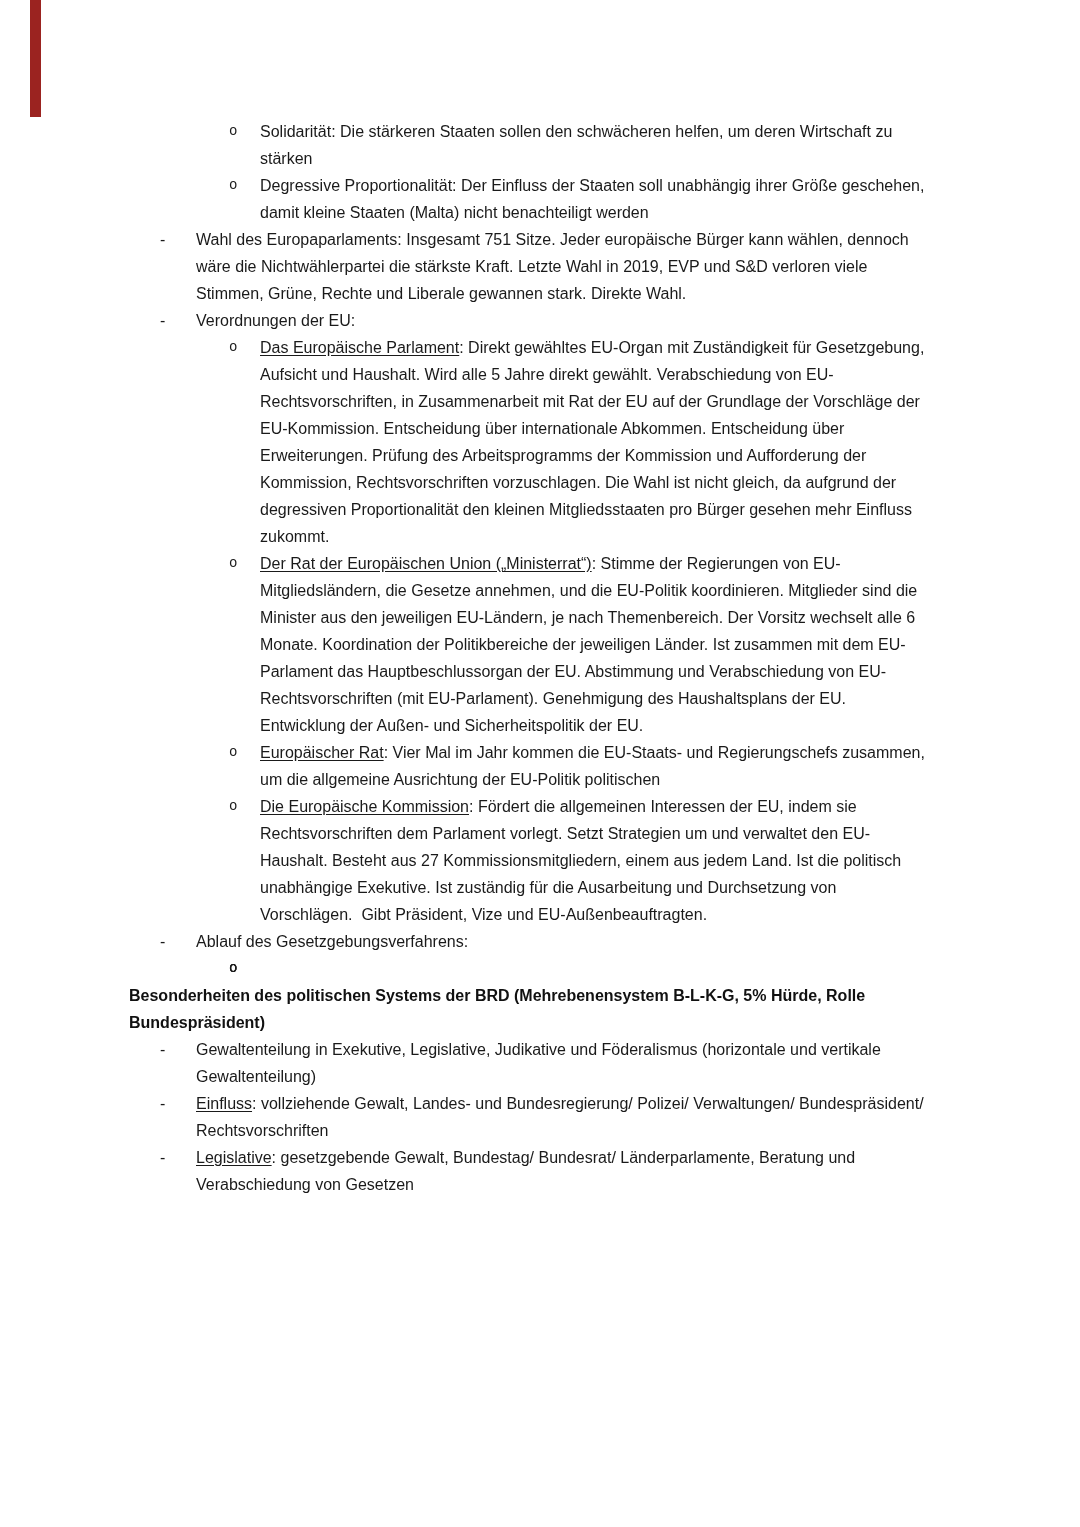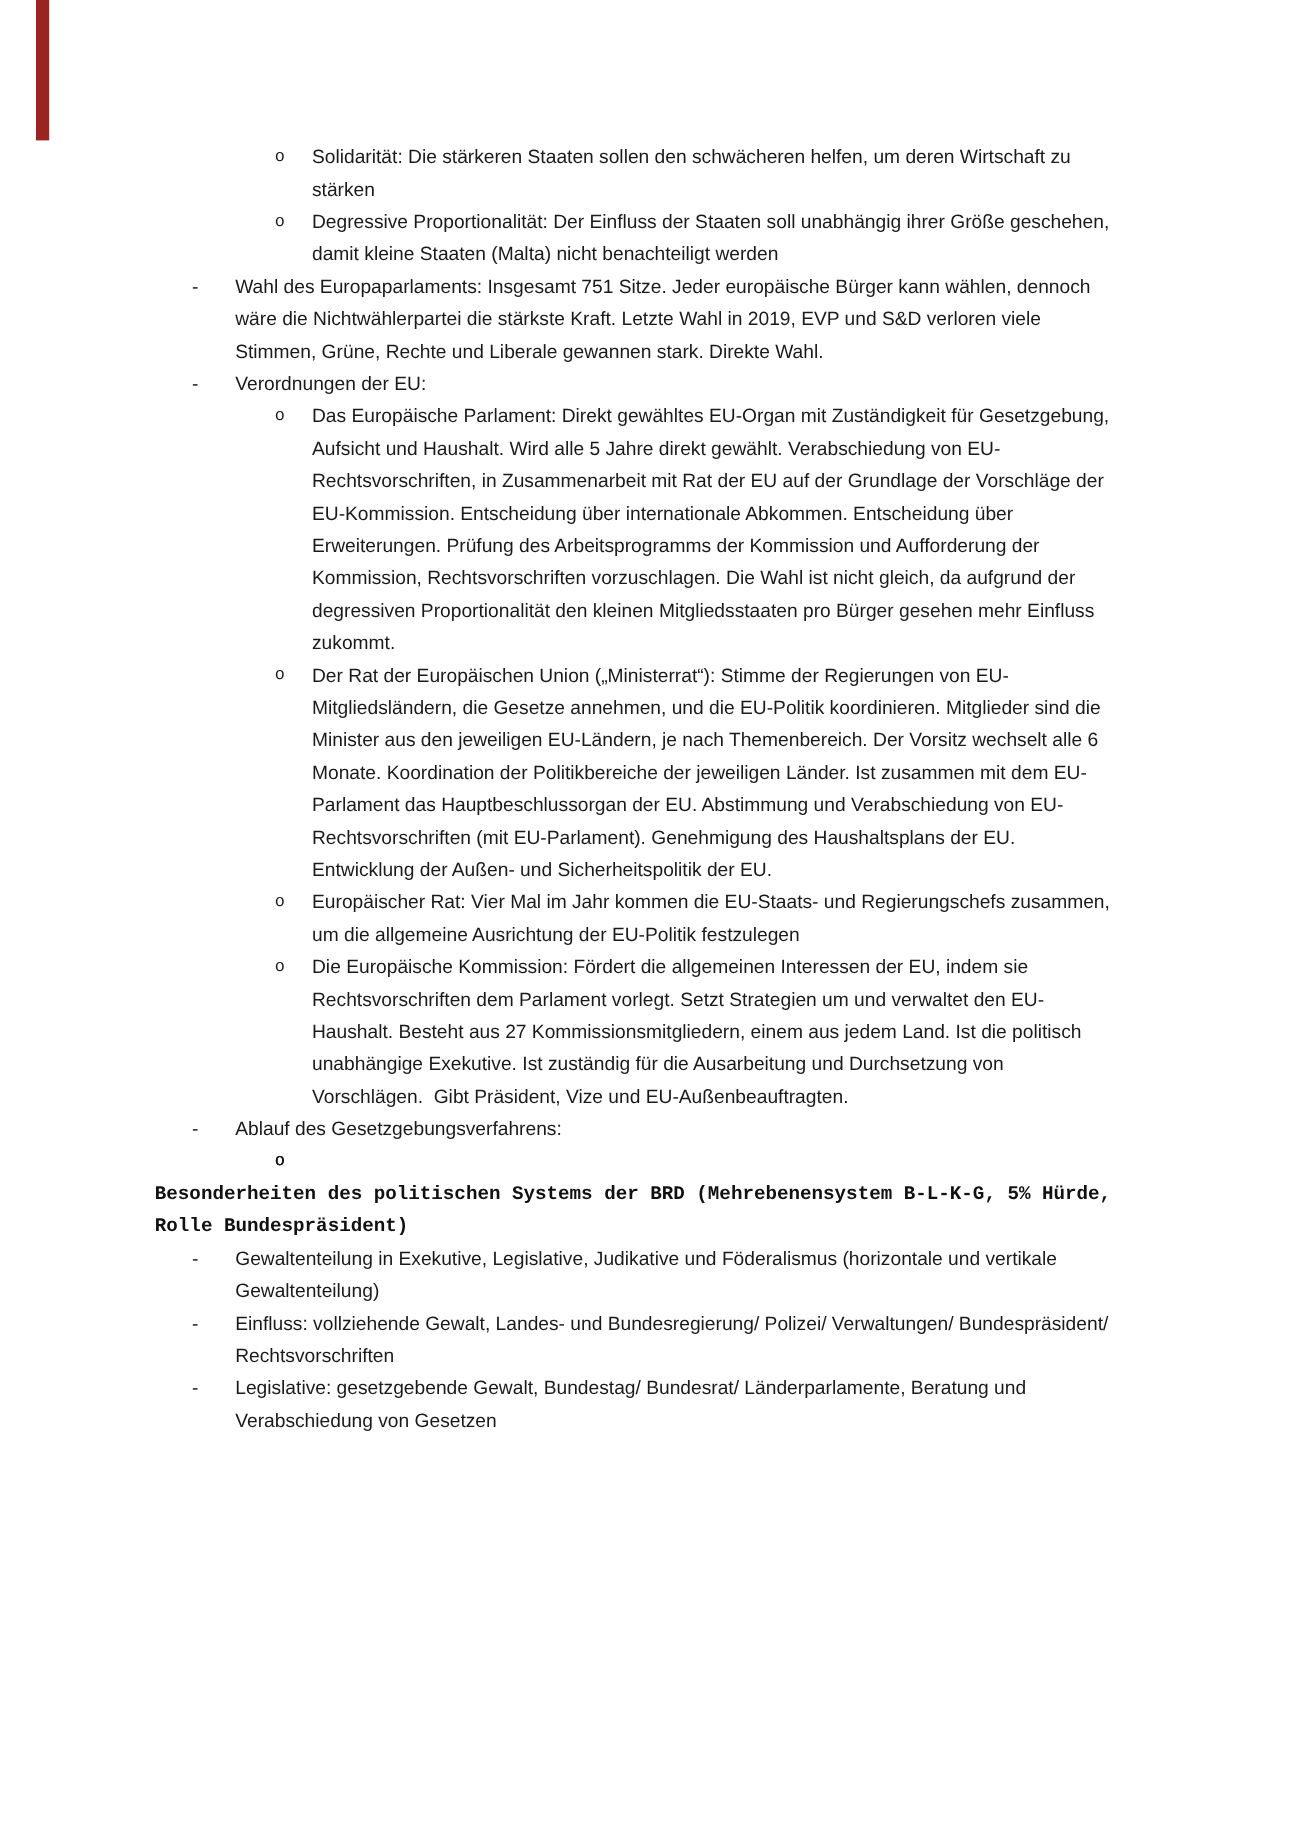--- a/index.html
+++ b/index.html
@@ -36,27 +36,26 @@
   .item .bullet { position: absolute; top: 0; }
   .l1 { padding-left: 196px; max-width: 730px; }
   .l1 > .bullet { left: 160px; }
   .l2 { padding-left: 260px; max-width: 665px; }
   .l2 > .bullet { left: 229px; }
   .bullet.circle {
     font-family: "Liberation Mono", monospace;
     font-size: 14px;
   }
   .txt { white-space: pre-wrap; }
-  .u { text-underline-offset: 2px; }
+  .u { text-decoration: underline; text-underline-offset: 2px; }
   .heading {
     font-weight: bold;
     margin: 27px 0 0 129px;
     max-width: 800px;
     color: #111111;
-    font-family: Liberation Mono, monospace;
   }
 </style>
 </head>
 <body>
 
 <div class="page">
   <div class="marker"></div>
 
   <div class="content">
 
@@ -87,21 +86,21 @@
         <span class="txt"><span class="u">Das Europäische Parlament</span><span>: Direkt gewähltes EU-Organ mit Zuständigkeit für Gesetzgebung, Aufsicht und Haushalt. Wird alle 5 Jahre direkt gewählt. Verabschiedung von EU-Rechtsvorschriften, in Zusammenarbeit mit Rat der EU auf der Grundlage der Vorschläge der EU-Kommission. Entscheidung über internationale Abkommen. Entscheidung über Erweiterungen. Prüfung des Arbeitsprogramms der Kommission und Aufforderung der Kommission, Rechtsvorschriften vorzuschlagen. Die Wahl ist nicht gleich, da aufgrund der degressiven Proportionalität den kleinen Mitgliedsstaaten pro Bürger gesehen mehr Einfluss zukommt.</span></span>
       </div>
 
       <div class="item l2">
         <span class="bullet circle">o</span>
         <span class="txt"><span class="u">Der Rat der Europäischen Union („Ministerrat“)</span><span>: Stimme der Regierungen von EU-Mitgliedsländern, die Gesetze annehmen, und die EU-Politik koordinieren. Mitglieder sind die Minister aus den jeweiligen EU-Ländern, je nach Themenbereich. Der Vorsitz wechselt alle 6 Monate. Koordination der Politikbereiche der jeweiligen Länder. Ist zusammen mit dem EU-Parlament das Hauptbeschlussorgan der EU. Abstimmung und Verabschiedung von EU-Rechtsvorschriften (mit EU-Parlament). Genehmigung des Haushaltsplans der EU. Entwicklung der Außen- und Sicherheitspolitik der EU.</span></span>
       </div>
 
       <div class="item l2">
         <span class="bullet circle">o</span>
-        <span class="txt"><span class="u">Europäischer Rat</span><span>: Vier Mal im Jahr kommen die EU-Staats- und Regierungschefs zusammen, um die allgemeine Ausrichtung der EU-Politik festzulegen</span></span>
+        <span class="txt"><span class="u">Europäischer Rat</span><span>: Vier Mal im Jahr kommen die EU-Staats- und Regierungschefs zusammen, um die allgemeine Ausrichtung der EU-Politik politischen</span></span>
       </div>
 
       <div class="item l2">
         <span class="bullet circle">o</span>
         <span class="txt"><span class="u">Die Europäische Kommission</span><span>: Fördert die allgemeinen Interessen der EU, indem sie Rechtsvorschriften dem Parlament vorlegt. Setzt Strategien um und verwaltet den EU-Haushalt. Besteht aus 27 Kommissionsmitgliedern, einem aus jedem Land. Ist die politisch unabhängige Exekutive. Ist zuständig für die Ausarbeitung und Durchsetzung von Vorschlägen.  Gibt Präsident, Vize und EU-Außenbeauftragten.</span></span>
       </div>
 
       <div class="item l1">
         <span class="bullet dash">-</span>
         <span class="txt"><span class="u"></span><span>Ablauf des Gesetzgebungsverfahrens:</span></span>

